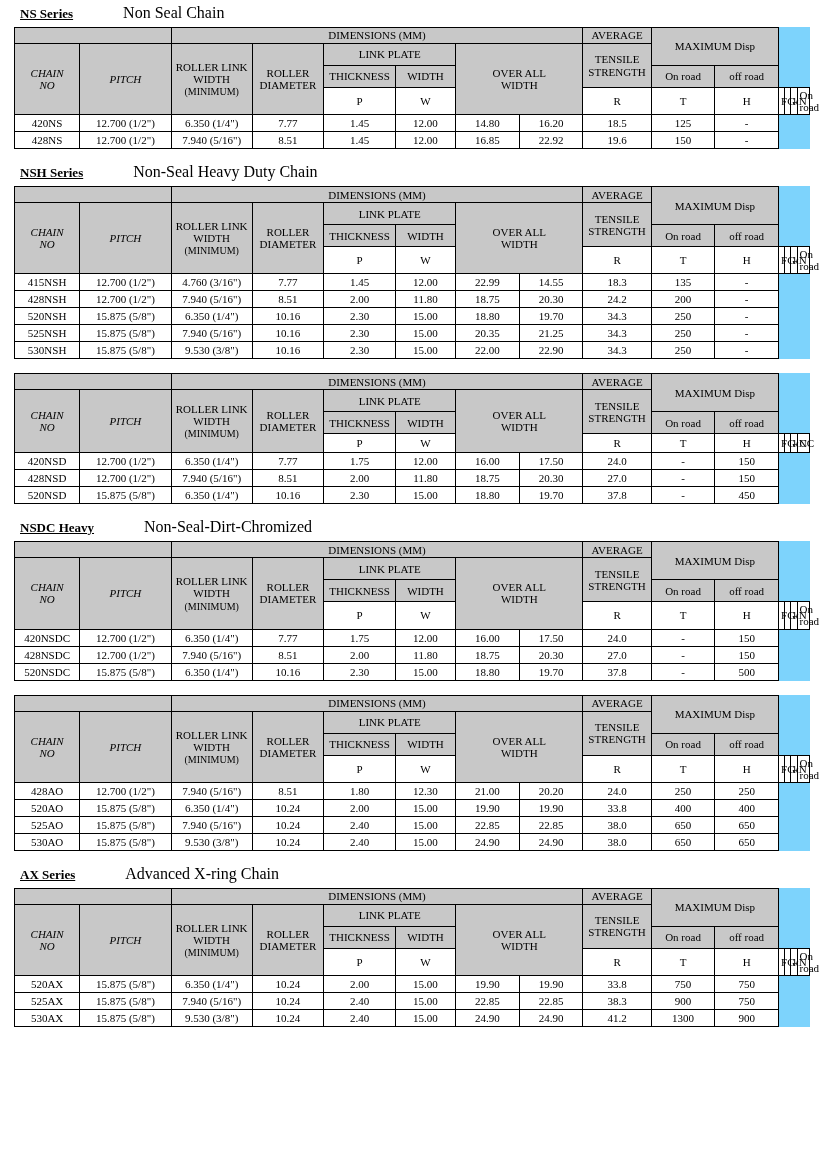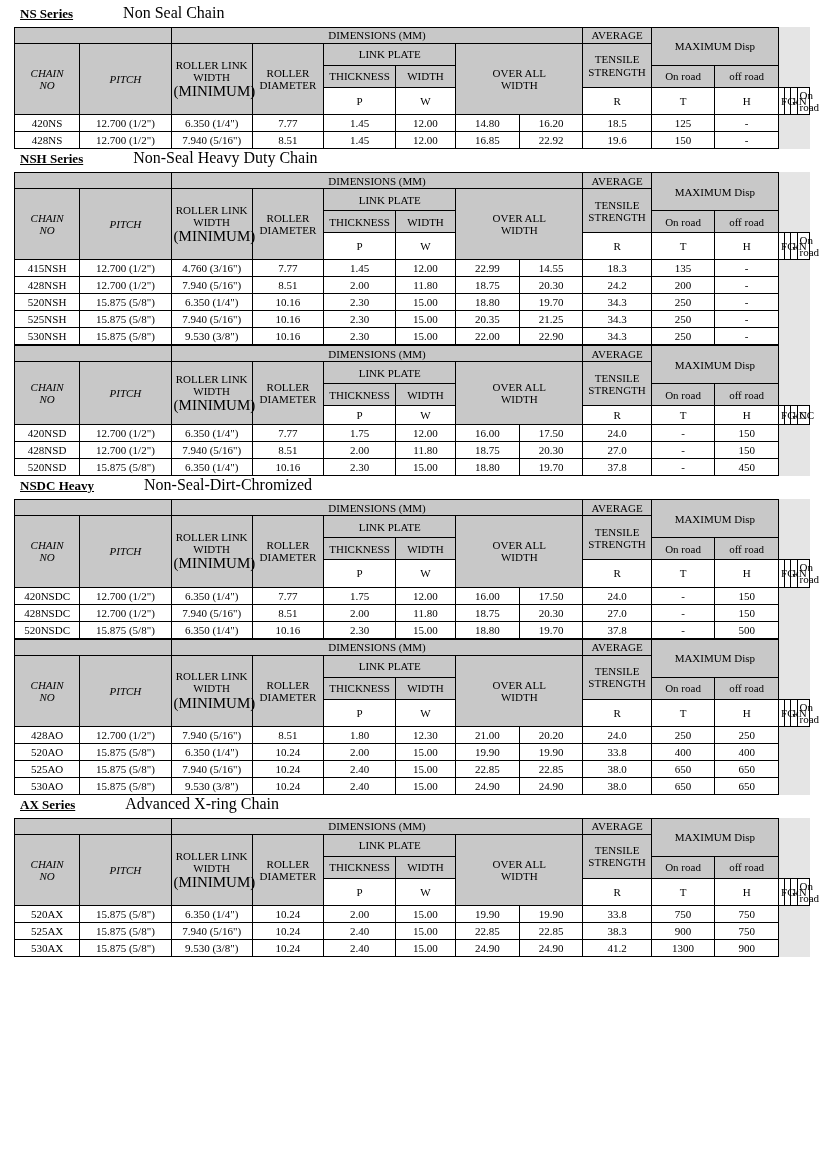--- a/index.html
+++ b/index.html
@@ -13,20 +13,21 @@
     font-family: "Liberation Serif", serif;
     color: #000000;
     -webkit-font-smoothing: antialiased;
   }
   .page {
     width: 824px;
     padding: 4px 14px 10px 14px;
     box-sizing: border-box;
   }
   .section {
+    margin-bottom: 14px;
   }
   .section-head {
     display: flex;
     align-items: baseline;
     margin: 0 0 5px 6px;
   }
   .series-name {
     font-family: "Liberation Serif", serif;
     font-size: 13px;
     font-weight: bold;
@@ -36,21 +37,21 @@
   .series-desc {
     font-family: "Liberation Serif", serif;
     font-size: 16px;
     margin-left: 50px;
     white-space: nowrap;
   }
   table.spec {
     border-collapse: collapse;
     table-layout: fixed;
     width: 100%;
-    background: #e5e5e5;
+    background: #7dd3fc;
     padding-left: 45px;
   }
   table.spec td, table.spec th {
     border: 1px solid #000000;
     text-align: center;
     vertical-align: middle;
     font-family: "Liberation Serif", serif;
     font-size: 11px;
     font-weight: normal;
     padding: 1px 2px;
@@ -61,21 +62,21 @@
   }
   .hdr-tall {
     background: #c8c8c8;
     height: 22px;
   }
   .big {
     font-size: 12px;
     font-style: italic;
   }
   .small {
-    font-size: 15px;
+    font-size: 10px;
   }
   .sym-row td {
     height: 16px;
     background: #ffffff;
   }
   .data-row td {
     height: 14px;
     background: #ffffff;
   }
   .dim-title {

